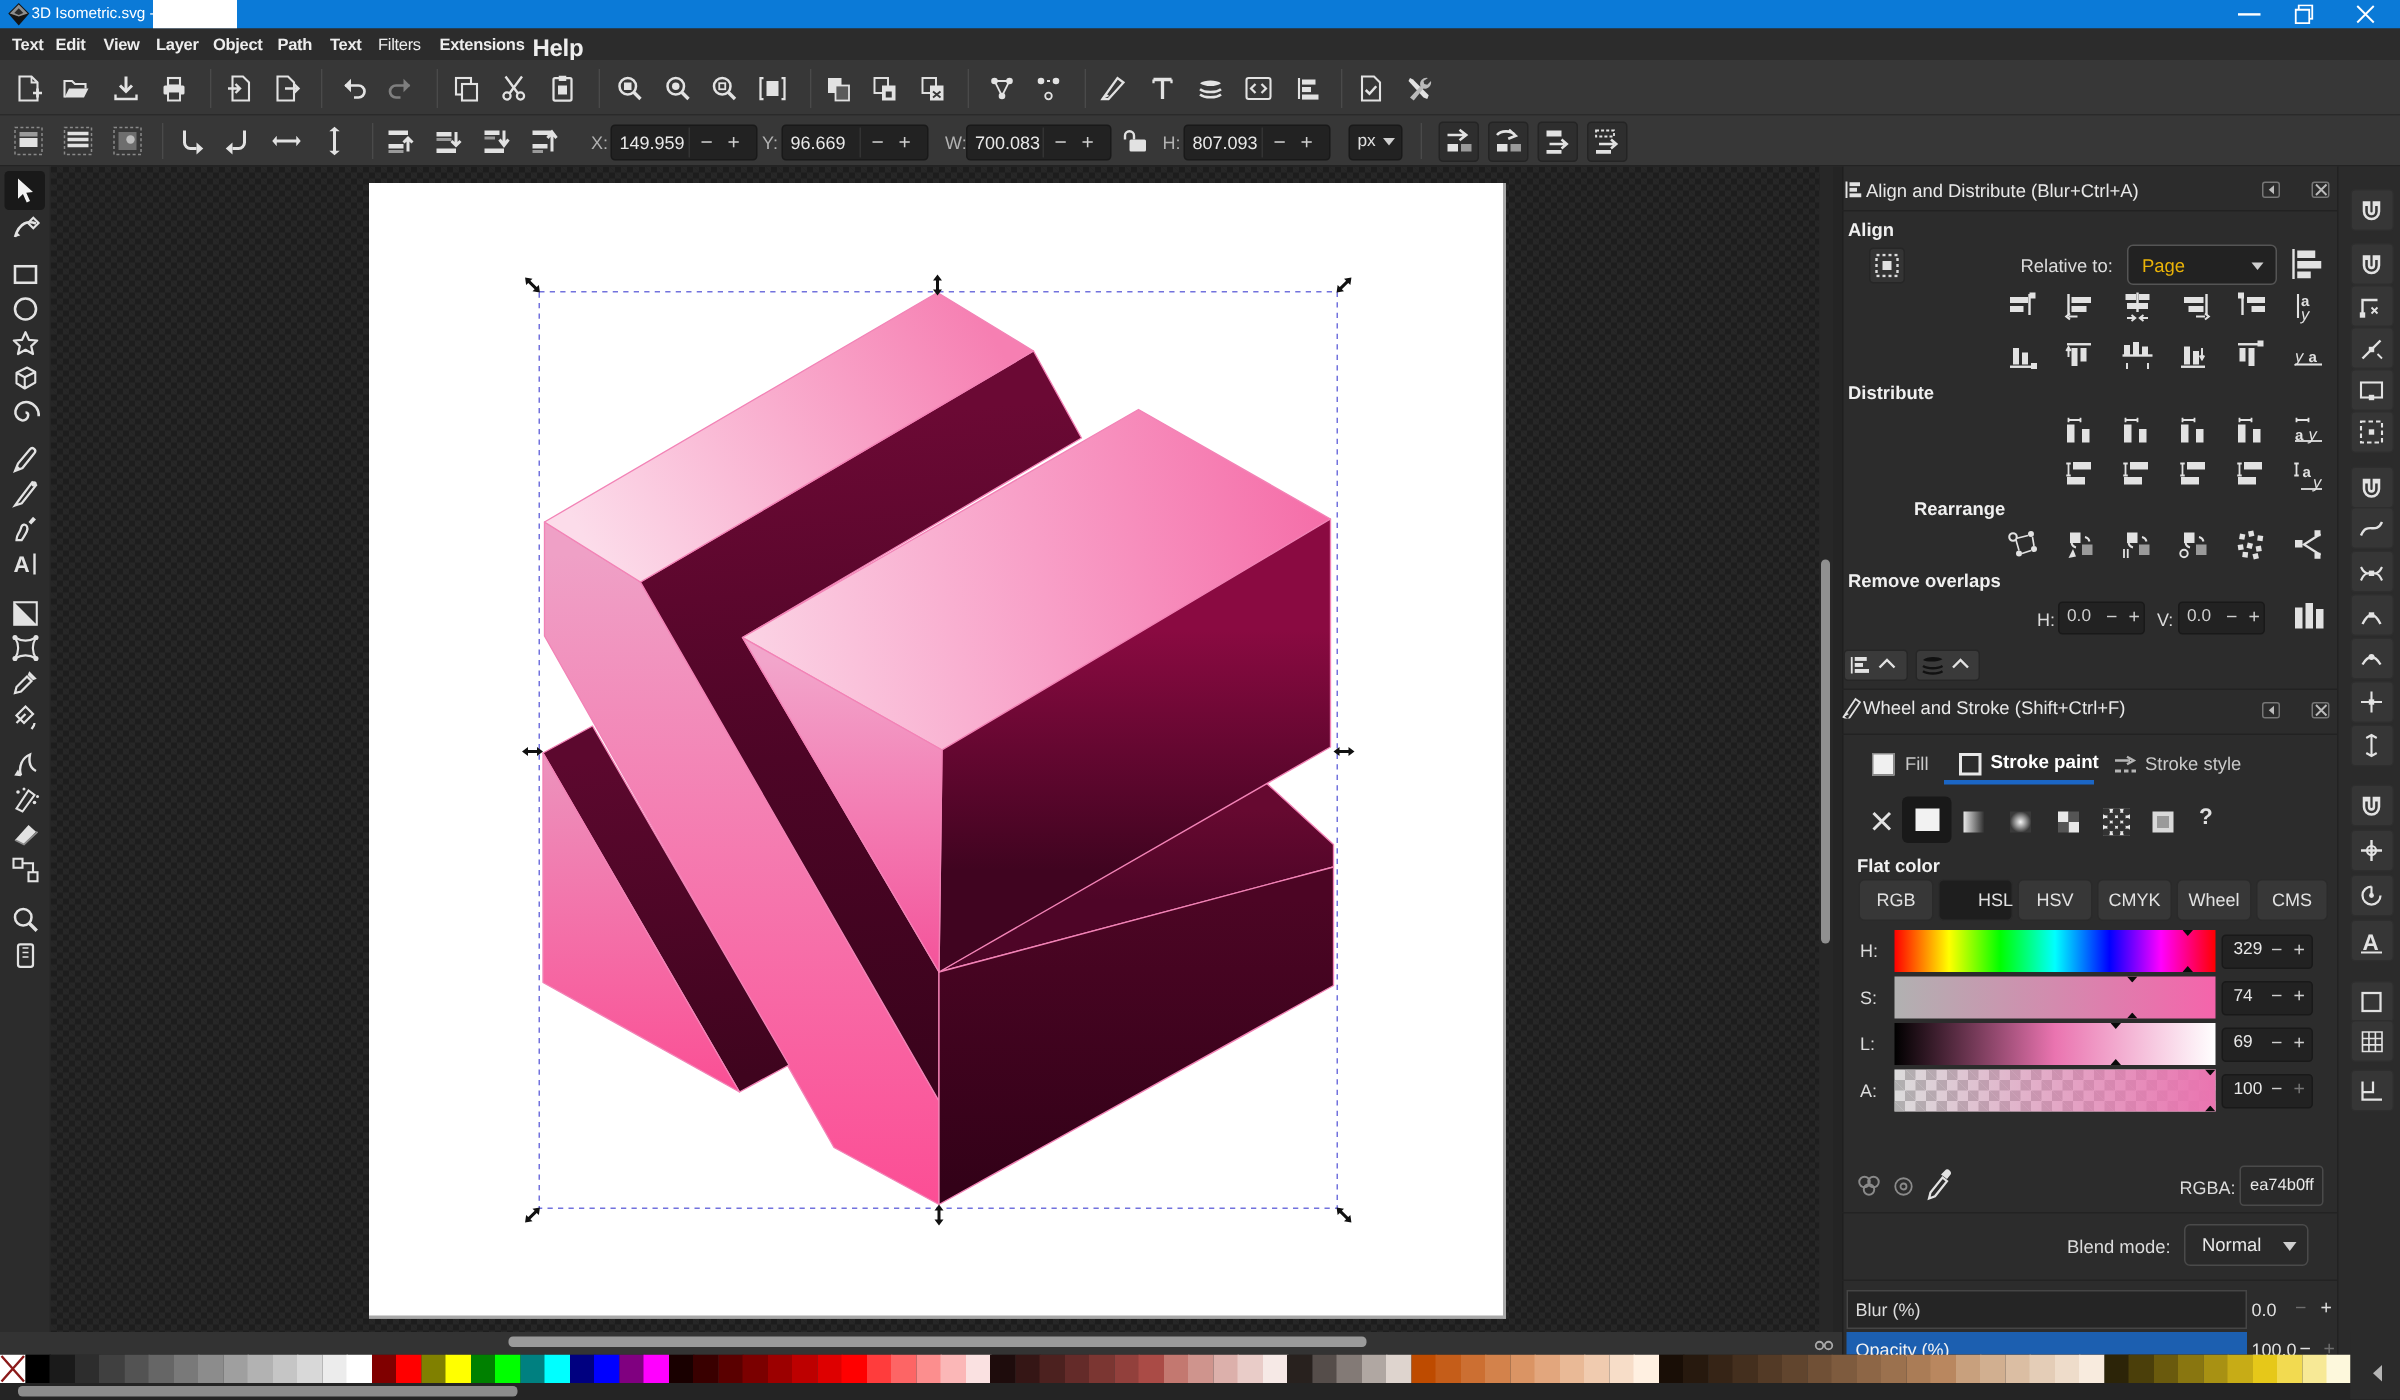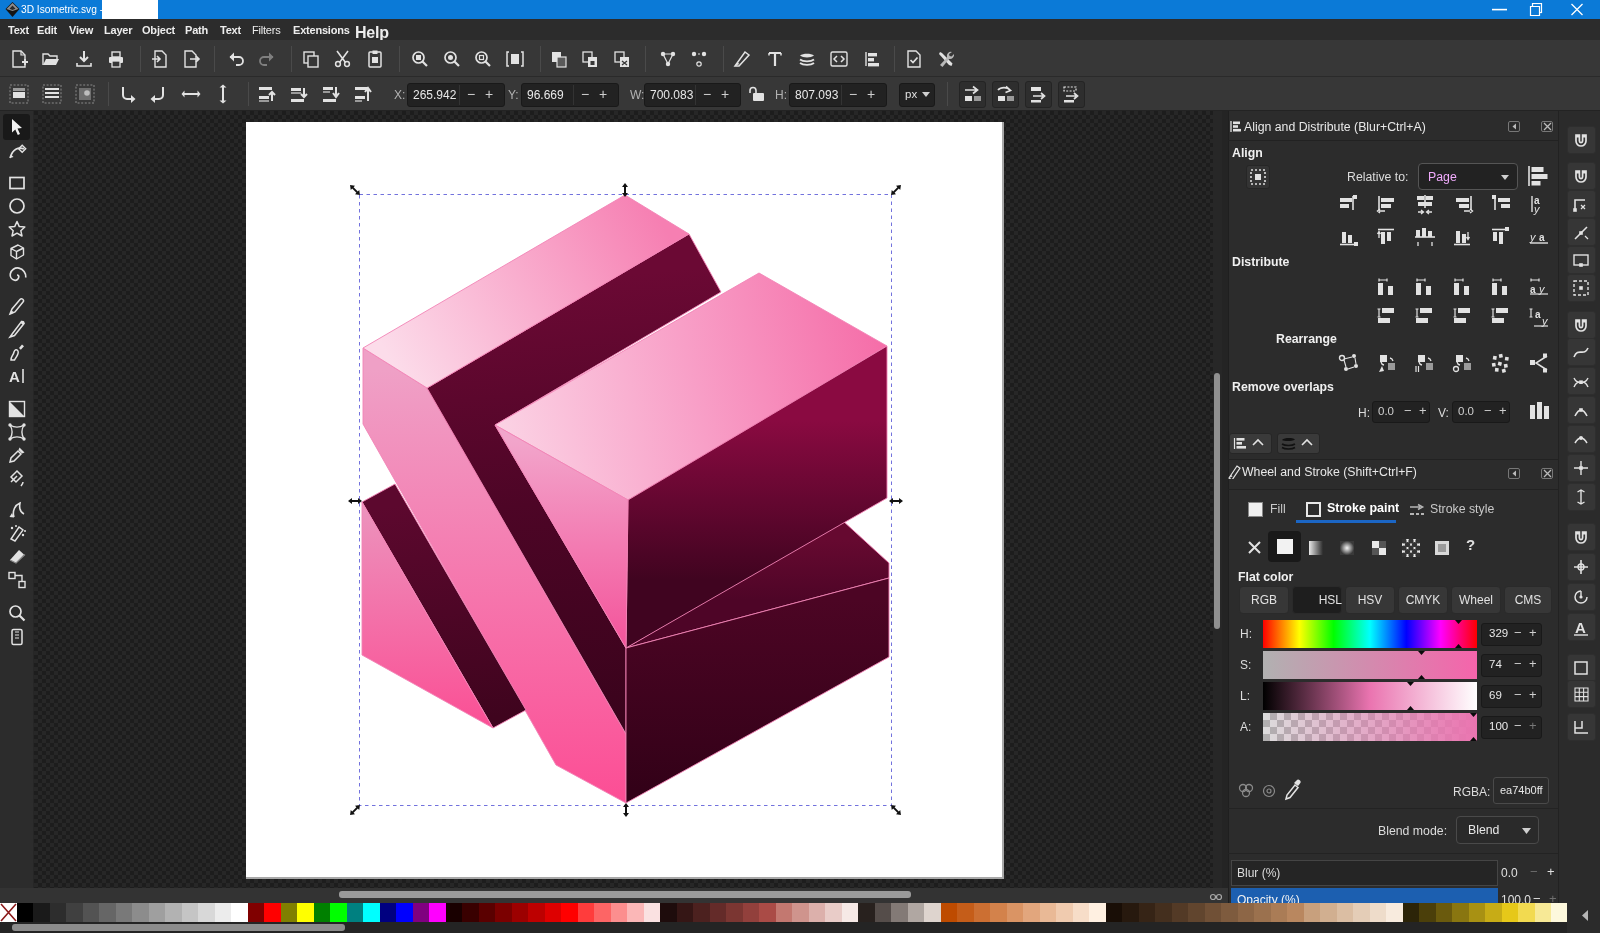--- a/index.html
+++ b/index.html
@@ -219,21 +219,21 @@
     <rect x="2" y="12" width="10" height="3" fill="#e2e2e2"></rect>
     <rect x="2" y="16" width="7" height="2" fill="#9a9a9a"></rect>
     <path d="M15 17 V4 M12 8 l3 -4 l3 4" fill="none" stroke="#e2e2e2" stroke-width="2"></path>
     <rect x="2" y="3" width="13" height="3" fill="#e2e2e2"></rect>
   </svg>
 <div style="position:absolute;left:108px;top:82px;width:1px;height:24px;background:#2a2a2a;border-right:1px solid #4a4a4a;"></div>
 <div style="position:absolute;left:248px;top:82px;width:1px;height:24px;background:#2a2a2a;border-right:1px solid #4a4a4a;"></div>
 <div style="position:absolute;left:947px;top:82px;width:1px;height:24px;background:#2a2a2a;border-right:1px solid #4a4a4a;"></div>
 <div style="position:absolute;left:394px;top:88px;font-size:12px;color:#b2b2b2;font-weight:normal;white-space:nowrap;">X:</div>
 <div style="position:absolute;left:407px;top:83px;width:98px;height:24px;background:#222222;border:1px solid #191919;border-radius:3px;"></div>
-<div style="position:absolute;left:413px;top:88px;font-size:12px;color:#e8e8e8;font-weight:normal;white-space:nowrap;">265.942</div>
+<div style="position:absolute;left:413px;top:88px;font-size:12px;color:#e8e8e8;font-weight:normal;white-space:nowrap;">149.959</div>
 <div style="position:absolute;left:467px;top:86px;font-size:14px;color:#cfcfcf;font-weight:normal;white-space:nowrap;">−</div>
 <div style="position:absolute;left:485px;top:86px;font-size:14px;color:#cfcfcf;font-weight:normal;white-space:nowrap;">+</div>
 <div style="position:absolute;left:459px;top:85px;width:1px;height:20px;background:#333;"></div>
 <div style="position:absolute;left:508px;top:88px;font-size:12px;color:#b2b2b2;font-weight:normal;white-space:nowrap;">Y:</div>
 <div style="position:absolute;left:521px;top:83px;width:98px;height:24px;background:#222222;border:1px solid #191919;border-radius:3px;"></div>
 <div style="position:absolute;left:527px;top:88px;font-size:12px;color:#e8e8e8;font-weight:normal;white-space:nowrap;">96.669</div>
 <div style="position:absolute;left:581px;top:86px;font-size:14px;color:#cfcfcf;font-weight:normal;white-space:nowrap;">−</div>
 <div style="position:absolute;left:599px;top:86px;font-size:14px;color:#cfcfcf;font-weight:normal;white-space:nowrap;">+</div>
 <div style="position:absolute;left:573px;top:85px;width:1px;height:20px;background:#333;"></div>
 <div style="position:absolute;left:630px;top:88px;font-size:12px;color:#b2b2b2;font-weight:normal;white-space:nowrap;">W:</div>
@@ -485,21 +485,21 @@
   </svg>
 <div style="position:absolute;left:1228px;top:140px;width:330px;height:1px;background:#222;"></div>
 <div style="position:absolute;left:1232px;top:146px;font-size:12.3px;color:#f0f0f0;font-weight:bold;white-space:nowrap;">Align</div>
 <div style="position:absolute;left:1246px;top:165px;width:24px;height:24px;background:#343434;border:1px solid #262626;border-radius:3px;"></div>
 <svg style="position:absolute;left:1250px;top:169px;" width="16" height="16" viewBox="0 0 16 16" xmlns="http://www.w3.org/2000/svg">
     <rect x="1" y="1" width="14" height="14" fill="none" stroke="#ddd" stroke-width="1.6" stroke-dasharray="2 2"></rect>
     <rect x="5" y="5" width="6" height="6" fill="#e2e2e2"></rect>
   </svg>
 <div style="position:absolute;left:1347px;top:170px;font-size:12.3px;color:#dcdcdc;font-weight:normal;white-space:nowrap;">Relative to:</div>
 <div style="position:absolute;left:1418px;top:163px;width:100px;height:27px;background:#222222;border:1px solid #555;border-radius:4px;"></div>
-<div style="position:absolute;left:1428px;top:170px;font-size:12.3px;color:#f0abfc;font-weight:normal;white-space:nowrap;">Page</div>
+<div style="position:absolute;left:1428px;top:170px;font-size:12.3px;color:#eab308;font-weight:normal;white-space:nowrap;">Page</div>
 <svg style="position:absolute;left:1500px;top:174px;" width="10" height="7" viewBox="0 0 10 7" xmlns="http://www.w3.org/2000/svg">
     <path d="M1 1 L5 6 L9 1 Z" fill="#cfcfcf"></path>
   </svg>
 <svg style="position:absolute;left:1527px;top:165px;" width="24" height="22" viewBox="0 0 24 22" xmlns="http://www.w3.org/2000/svg">
     <path d="M2 1 v20" stroke="#e2e2e2" stroke-width="1.6"></path>
     <rect x="4.5" y="2" width="12" height="5" fill="#e2e2e2"></rect>
     <rect x="4.5" y="9" width="16" height="5" fill="#e2e2e2"></rect>
     <rect x="4.5" y="16" width="9" height="4.5" fill="#e2e2e2"></rect>
   </svg>
 <svg style="position:absolute;left:1338px;top:194px;" width="22" height="22" viewBox="0 0 22 22" xmlns="http://www.w3.org/2000/svg">
@@ -857,21 +857,21 @@
 <svg style="position:absolute;left:1283px;top:778px;" width="18" height="24" viewBox="0 0 18 24" xmlns="http://www.w3.org/2000/svg">
     <path d="M3 21 l1 -4 l8 -10 l3 2.5 l-8 10 l-4 1.5 Z" fill="none" stroke="#e2e2e2" stroke-width="1.5"></path>
     <path d="M11 5 l4 3 l2 -2.5 a2.2 2.2 0 0 0 -3.5 -3 Z" fill="#e2e2e2"></path>
   </svg>
 <div style="position:absolute;left:1453px;top:785px;font-size:12px;color:#dcdcdc;font-weight:normal;white-space:nowrap;">RGBA:</div>
 <div style="position:absolute;left:1493px;top:777px;width:56px;height:27px;background:#2a2a2a;border:1px solid #4a4a4a;border-radius:3px;"></div>
 <div style="position:absolute;left:1500px;top:784px;font-size:11px;color:#e8e8e8;font-weight:normal;white-space:nowrap;">ea74b0ff</div>
 <div style="position:absolute;left:1228px;top:808px;width:330px;height:1px;background:#232323;"></div>
 <div style="position:absolute;left:1378px;top:824px;font-size:12.3px;color:#dcdcdc;font-weight:normal;white-space:nowrap;">Blend mode:</div>
 <div style="position:absolute;left:1456px;top:816px;width:83px;height:28px;background:#2a2a2a;border:1px solid #4a4a4a;border-radius:4px;"></div>
-<div style="position:absolute;left:1468px;top:823px;font-size:12.3px;color:#e8e8e8;font-weight:normal;white-space:nowrap;">Blend</div>
+<div style="position:absolute;left:1468px;top:823px;font-size:12.3px;color:#e8e8e8;font-weight:normal;white-space:nowrap;">Normal</div>
 <svg style="position:absolute;left:1521px;top:827px;" width="11" height="8" viewBox="0 0 11 8" xmlns="http://www.w3.org/2000/svg">
     <path d="M1 1 L5.5 7 L10 1 Z" fill="#cfcfcf"></path>
   </svg>
 <div style="position:absolute;left:1228px;top:853px;width:330px;height:1px;background:#232323;"></div>
 <div style="position:absolute;left:1231px;top:860px;width:267px;height:26px;background:#252525;border:1px solid #454545;"></div>
 <div style="position:absolute;left:1237px;top:866px;font-size:12px;color:#dcdcdc;font-weight:normal;white-space:nowrap;">Blur (%)</div>
 <div style="position:absolute;left:1501px;top:866px;font-size:12px;color:#e0e0e0;font-weight:normal;white-space:nowrap;">0.0</div>
 <div style="position:absolute;left:1530px;top:864px;font-size:13px;color:#6e6e6e;font-weight:normal;white-space:nowrap;">−</div>
 <div style="position:absolute;left:1547px;top:864px;font-size:13px;color:#e0e0e0;font-weight:normal;white-space:nowrap;">+</div>
 <div style="position:absolute;left:1231px;top:888px;width:267px;height:15px;background:#1c5fb0;"></div>

